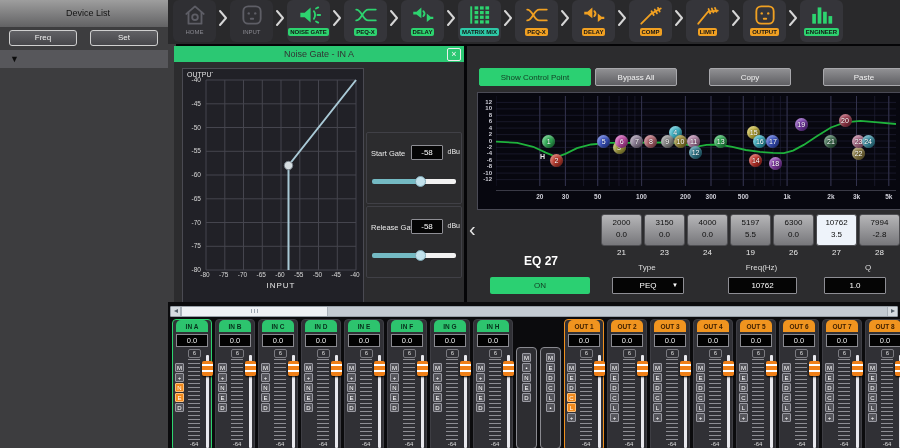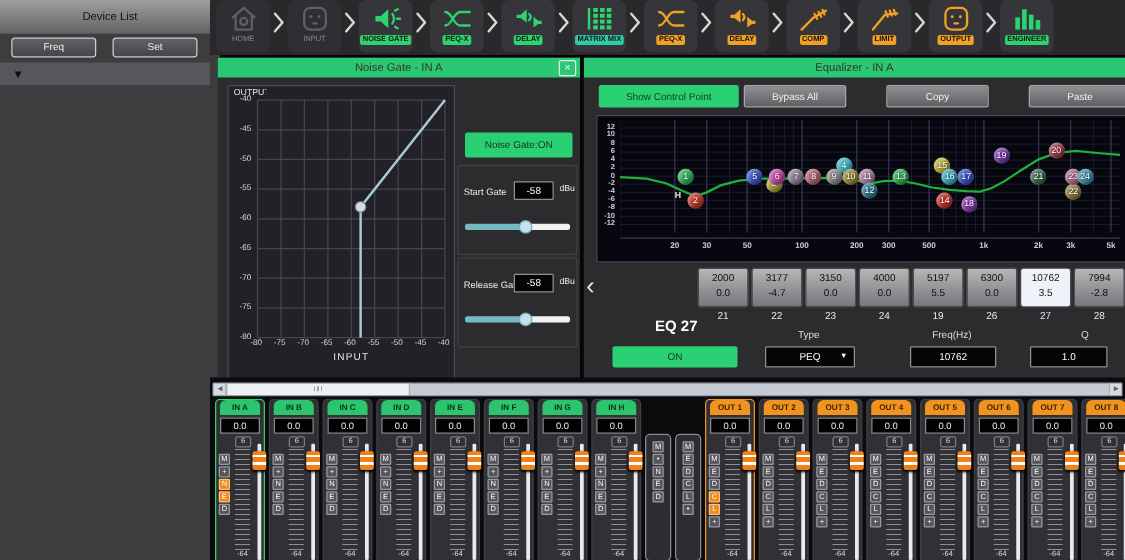--- a/index.html
+++ b/index.html
@@ -352,41 +352,39 @@
           <span style="left: 29.5px;">-70</span>
           <span style="left: 48.25px;">-65</span>
           <span style="left: 67px;">-60</span>
           <span style="left: 85.75px;">-55</span>
           <span style="left: 104.5px;">-50</span>
           <span style="left: 123.25px;">-45</span>
           <span style="left: 142px;">-40</span>
         </div>
       <div id="ng-xlab">INPUT</div>
     </div>
-    <div id="ng-on">Noise Gate:ON</div>
     <div class="nggrp" style="top:86px">
       <span class="glbl">Start Gate</span>
       <span class="gval blackbox">-58</span>
       <span class="gunit">dBu</span>
       <div class="slider" id="ng-sl1" style="background: linear-gradient(to right, rgb(116, 186, 195) 0px, rgb(116, 186, 195) 57%, rgb(242, 242, 242) 57%);">
           <div class="slthumb" style="left: 57%;"></div>
         </div>
     </div>
     <div class="nggrp" style="top:160px">
       <span class="glbl">Release Gate</span>
       <span class="gval blackbox">-58</span>
       <span class="gunit">dBu</span>
       <div class="slider" id="ng-sl2" style="background: linear-gradient(to right, rgb(116, 186, 195) 0px, rgb(116, 186, 195) 57%, rgb(242, 242, 242) 57%);">
           <div class="slthumb" style="left: 57%;"></div>
         </div>
     </div>
   </div>
 
   <div class="panel" id="eq">
-    <div class="phead">Equalizer - IN A</div>
     <div class="gbtn" id="eq-show" style="left:12px;width:112px">Show Control Point</div>
     <div class="gbtn" style="left:128px;width:82px">Bypass All</div>
     <div class="gbtn" style="left:242px;width:82px">Copy</div>
     <div class="gbtn" style="left:356px;width:82px">Paste</div>
     <div id="eq-box">
       <div id="eq-y">
           <span style="top: 2.92857px;">12</span>
           <span style="top: 9.35714px;">10</span>
           <span style="top: 15.7857px;">8</span>
           <span style="top: 22.2143px;">6</span>
@@ -450,27 +448,20 @@
     <div id="bands">
         <div class="bandcol">
           <div class="bandcell">
             <div>2000</div>
             <div>0.0</div>
           </div>
           <div class="bandnum">21</div>
         </div>
         <div class="bandcol">
           <div class="bandcell">
-            <div>3177</div>
-            <div>-4.7</div>
-          </div>
-          <div class="bandnum">22</div>
-        </div>
-        <div class="bandcol">
-          <div class="bandcell">
             <div>3150</div>
             <div>0.0</div>
           </div>
           <div class="bandnum">23</div>
         </div>
         <div class="bandcol">
           <div class="bandcell">
             <div>4000</div>
             <div>0.0</div>
           </div>

